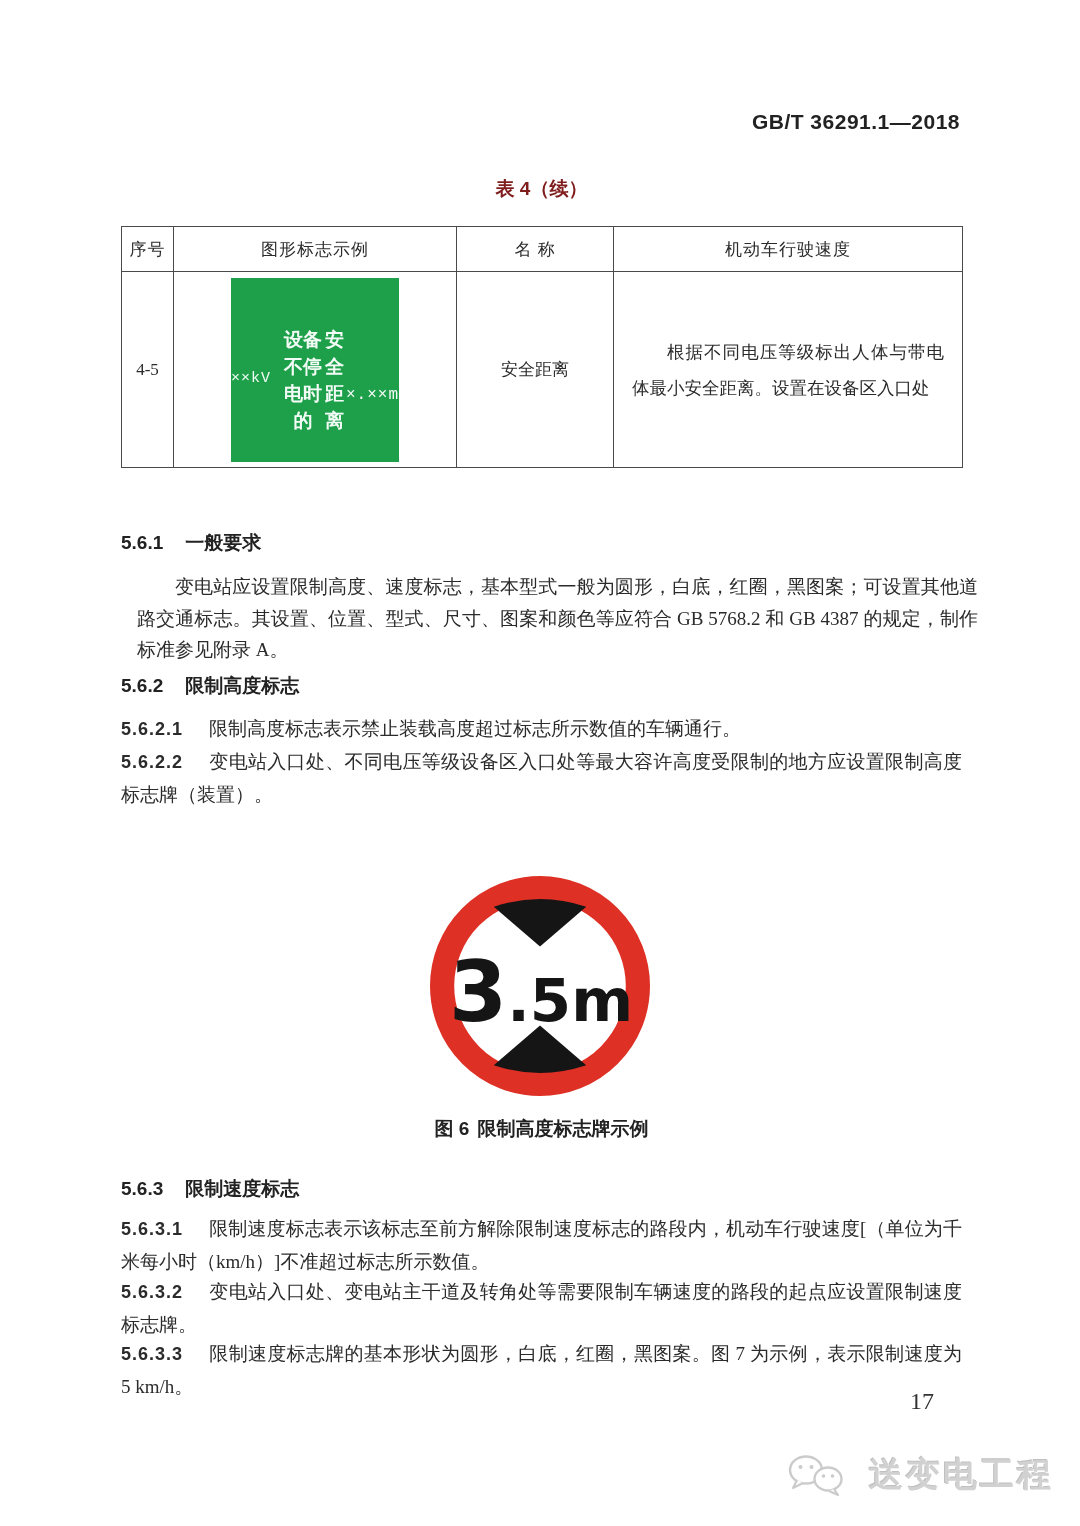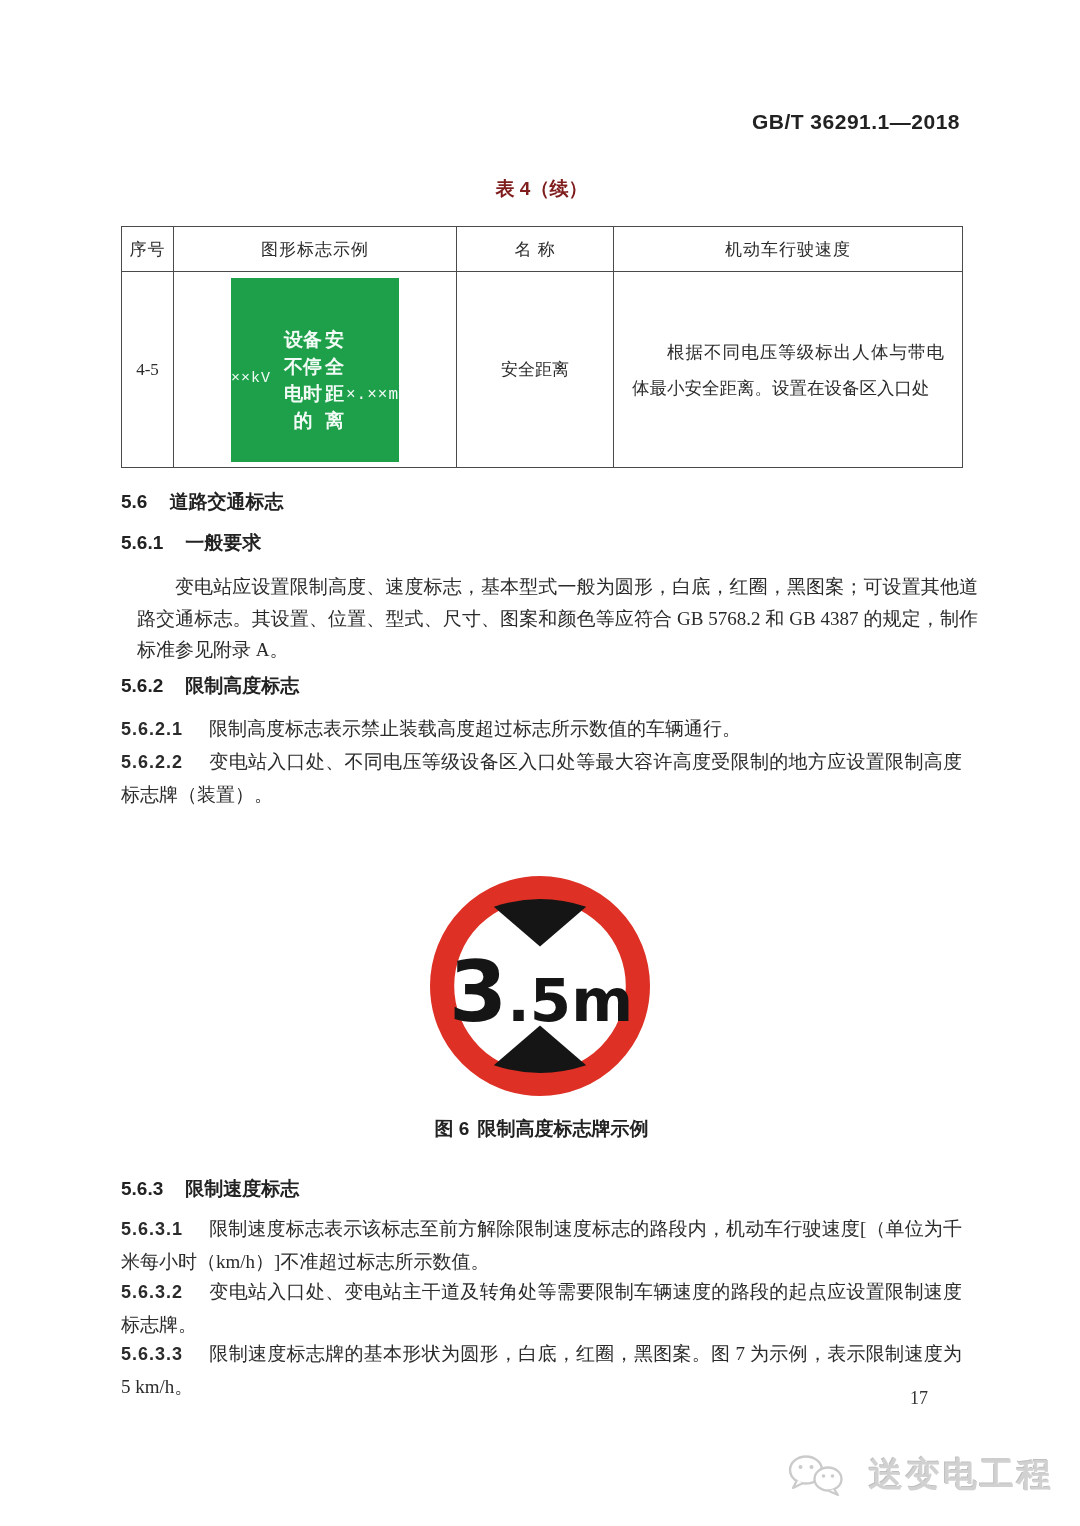--- a/index.html
+++ b/index.html
@@ -113,21 +113,21 @@
     font-family: "Liberation Sans", "DejaVu Sans", sans-serif;
     font-weight: bold;
     font-size: 19px;
     color: #222;
   }
   .fig-caption .fig-label { margin-right: 8px; }
   .page-number {
     position: absolute;
     top: 1388px;
     left: 910px;
-    font-size: 18px;
+    font-size: 24px;
     color: #333;
   }
   .watermark {
     position: absolute;
     top: 1452px;
     right: 26px;
     display: flex;
     align-items: center;
     gap: 22px;
     opacity: 0.95;
@@ -177,23 +177,20 @@
           </div>
         </td>
         <td>安全距离</td>
         <td class="loc-cell">
           <span class="loc-text">根据不同电压等级标出人体与带电体最小安全距离。设置在设备区入口处</span>
         </td>
       </tr>
     </tbody>
   </table>
 
-  <div class="heading" style="top:489px">
-    <span class="hnum">5.6</span><span>道路交通标志</span>
-  </div>
 
   <div class="heading" style="top:530px">
     <span class="hnum">5.6.1</span><span>一般要求</span>
   </div>
 
   <p class="para indent" style="top:571px">变电站应设置限制高度、速度标志，基本型式一般为圆形，白底，红圈，黑图案；可设置其他道路交通标志。其设置、位置、型式、尺寸、图案和颜色等应符合 GB 5768.2 和 GB 4387 的规定，制作标准参见附录 A。</p>
 
   <div class="heading" style="top:673px">
     <span class="hnum">5.6.2</span><span>限制高度标志</span>
   </div>

